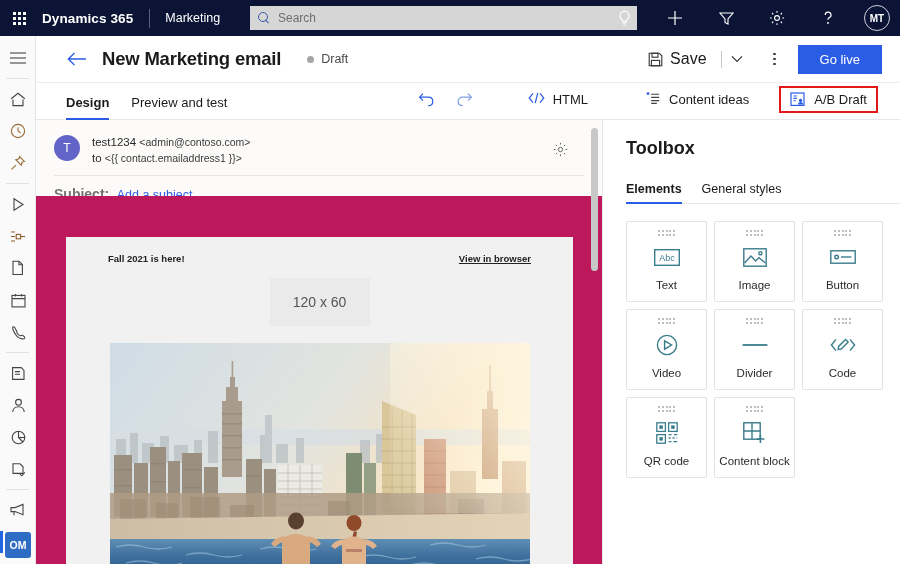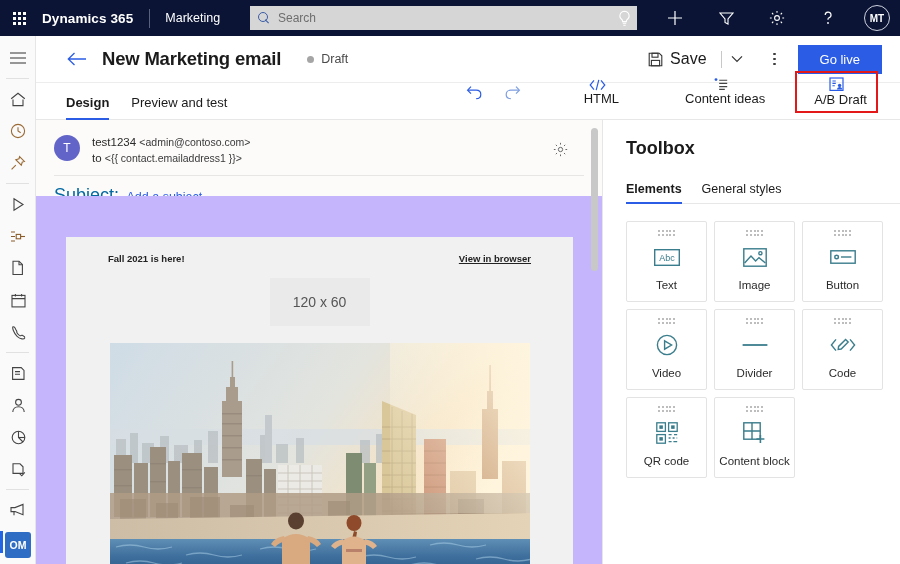--- a/index.html
+++ b/index.html
@@ -181,22 +181,22 @@
   }
   #tabbar-right {
     margin-left: auto; display: flex; align-items: center;
     padding-bottom: 6px; padding-right: 22px;
   }
   .tb-icon {
     width: 26px; height: 26px; display: flex;
     align-items: center; justify-content: center; cursor: pointer;
   }
   .tb-btn {
-    display: flex; align-items: center; cursor: pointer;
-    padding: 3px 6px; margin-left: 18px; flex-direction: column;
+    display: flex; align-items: flex-start; cursor: pointer;
+    padding: 3px 6px; margin-left: 18px;
   }
   .tb-btn span { font-size: 13px; color: #1b1b1b; margin-left: 8px; }
   #abtest-btn {
     border: 2px solid #e31919; padding: 4px 9px; margin-left: 24px;
   }
 
   
   #editor {
     position: absolute; left: 36px; top: 120px;
     width: 567px; height: 444px;
@@ -221,27 +221,27 @@
   .from-line .addr { color: #3a3a3a; font-size: 10.5px; }
   #mail-gear {
     position: absolute; right: 34px; top: 22px;
     cursor: pointer;
   }
   #head-rule {
     height: 1px; background: #e8e6e4;
     margin: 9px 18px 0 18px;
   }
   #subject-row { padding: 9px 18px 0 18px; }
-  #subject-label { font-size: 18px; color: #0369a1; font-weight: normal; }
+  #subject-label { font-size: 14px; color: #737373; font-weight: bold; }
   #subject-link {
     font-size: 12.5px; color: #2b5ce6; cursor: pointer; margin-left: 3px;
   }
   #mail-body {
     position: absolute; left: 0; top: 76px; right: 0; bottom: 0;
-    background: #c4b5fd;
+    background: #be185d;
   }
   #mail-card {
     position: absolute; left: 30px; top: 41px; width: 507px; bottom: 0;
     background: #f1f1f1;
   }
   #preheader-row {
     display: flex; justify-content: space-between; align-items: baseline;
     padding: 16px 42px 0 42px;
   }
   #preheader-text { font-size: 9.5px; color: #222; font-weight: bold; }

